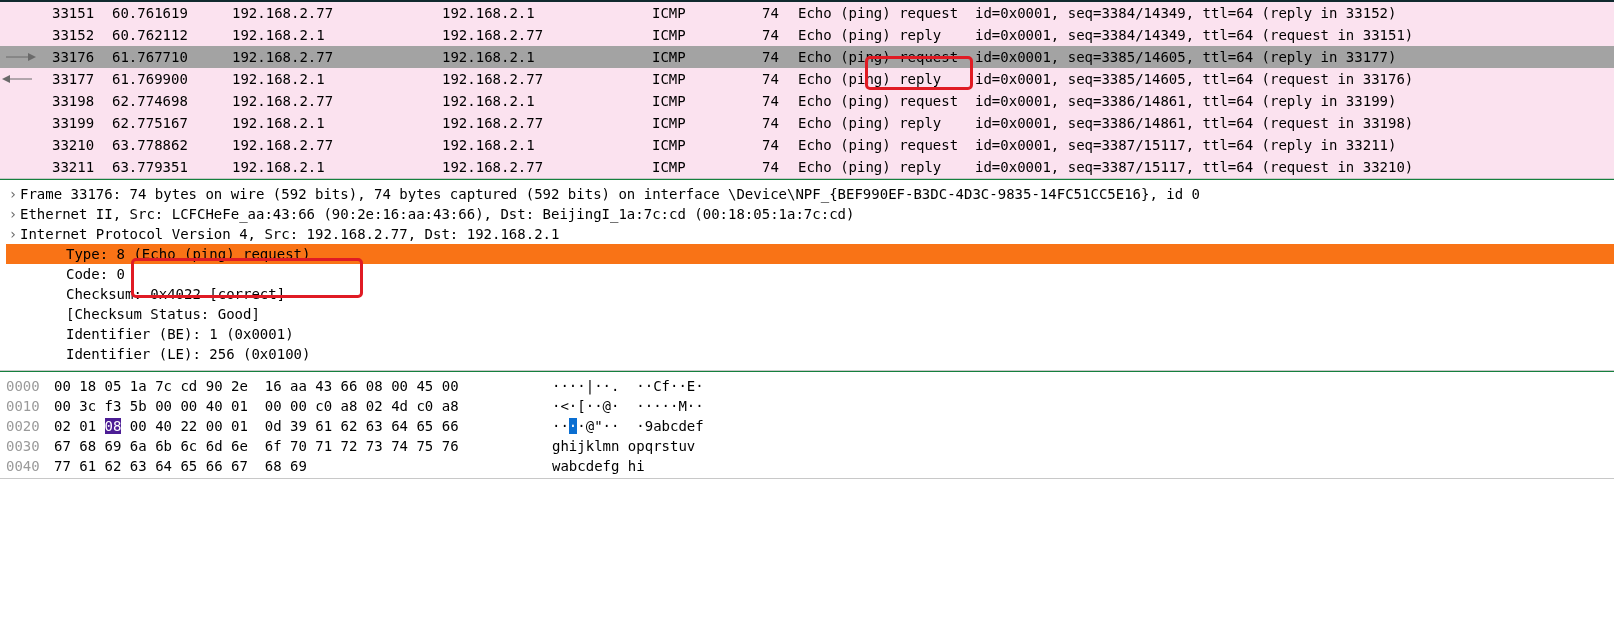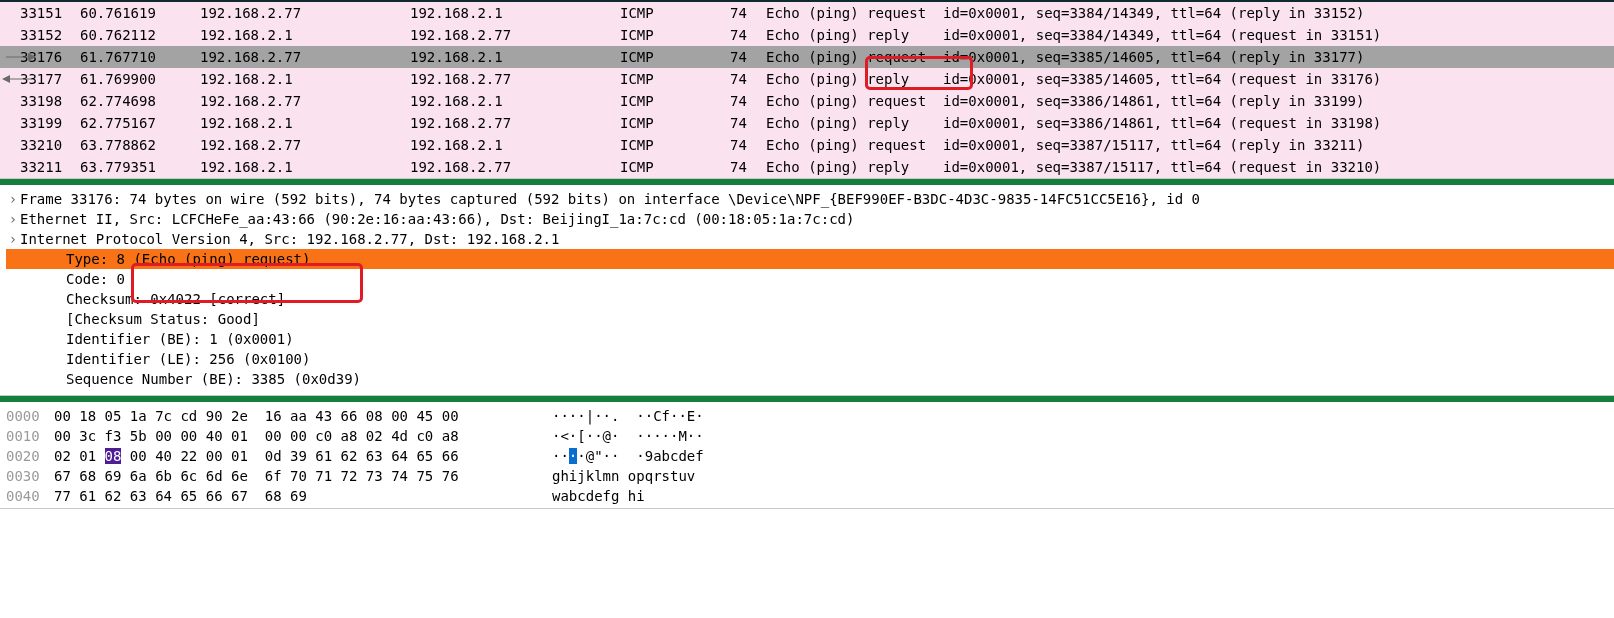--- a/index.html
+++ b/index.html
@@ -1,20 +1,20 @@
 <!DOCTYPE html>
 <html><head>
 <meta charset="utf-8">
 <style>
   html,body{margin:0;padding:0;background:#fff;color:#000;font-family:"Consolas","Menlo","DejaVu Sans Mono",monospace;font-size:14px;line-height:20px}
   body{width:1614px}
-  .panel{border-top:6px solid #15803d;border-bottom:1px solid #c8c8c8;background:#fff}
+  .panel{border-top:1px solid #15803d;border-bottom:1px solid #c8c8c8;background:#fff}
   
   .pktlist{border-top:2px solid #10292e;background:#10292e;font-size:14px}
-  .pktlist .row{display:flex;position:relative;padding-left:20px;height:22px;align-items:center}
+  .pktlist .row{display:flex;position:relative;padding-left:52px;height:22px;align-items:center}
   .pktlist .row.req{background:#fbe2ef}
   .pktlist .row.sel{background:#a3a3a3}
   .c-no   {width:60px}
   .c-time {width:120px}
   .c-src  {width:210px}
   .c-dst  {width:210px}
   .c-proto{width:110px}
   .c-len  {width:30px;margin-right:6px}
   .c-info {flex:1;white-space:pre}
   .arrow{position:absolute;left:2px;top:0;width:34px;height:22px}
@@ -138,21 +138,20 @@
 <div class="details panel">
   <div class="node l1"><span class="tw">›</span><span>Frame 33176: 74 bytes on wire (592 bits), 74 bytes captured (592 bits) on interface \Device\NPF_{BEF990EF-B3DC-4D3C-9835-14FC51CC5E16}, id 0</span></div>
   <div class="node l1"><span class="tw">›</span><span>Ethernet II, Src: LCFCHeFe_aa:43:66 (90:2e:16:aa:43:66), Dst: BeijingI_1a:7c:cd (00:18:05:1a:7c:cd)</span></div>
   <div class="node l1"><span class="tw">›</span><span>Internet Protocol Version 4, Src: 192.168.2.77, Dst: 192.168.2.1</span></div>
   <div class="node l2 highlight"><span class="indent"></span><span>Type: 8 (Echo (ping) request)</span></div>
   <div class="node l2"><span class="indent"></span><span>Code: 0</span></div>
   <div class="node l2"><span class="indent"></span><span>Checksum: 0x4022 [correct]</span></div>
   <div class="node l2"><span class="indent"></span><span>[Checksum Status: Good]</span></div>
   <div class="node l2"><span class="indent"></span><span>Identifier (BE): 1 (0x0001)</span></div>
   <div class="node l2"><span class="indent"></span><span>Identifier (LE): 256 (0x0100)</span></div>
-  <div class="node l2"><span class="indent"></span><span>Sequence Number (BE): 3385 (0x0d39)</span></div>
   <div class="redbox2"></div>
 </div>
 
 <div class="hexpane panel" id="hexpane">
     <div class="hexrow"><span class="hexoff">0000</span><span class="hexb">00 18 05 1a 7c cd 90 2e  16 aa 43 66 08 00 45 00</span><span class="hexa">····|··.  ··Cf··E·</span></div>
     <div class="hexrow"><span class="hexoff">0010</span><span class="hexb">00 3c f3 5b 00 00 40 01  00 00 c0 a8 02 4d c0 a8</span><span class="hexa">·&lt;·[··@·  ·····M··</span></div>
     <div class="hexrow"><span class="hexoff">0020</span><span class="hexb">02 01 <span class="hsel">08</span> 00 40 22 00 01  0d 39 61 62 63 64 65 66</span><span class="hexa">··<span class="asel">·</span>·@"··  ·9abcdef</span></div>
     <div class="hexrow"><span class="hexoff">0030</span><span class="hexb">67 68 69 6a 6b 6c 6d 6e  6f 70 71 72 73 74 75 76</span><span class="hexa">ghijklmn opqrstuv</span></div>
     <div class="hexrow"><span class="hexoff">0040</span><span class="hexb">77 61 62 63 64 65 66 67  68 69</span><span class="hexa">wabcdefg hi</span></div>
   </div>

